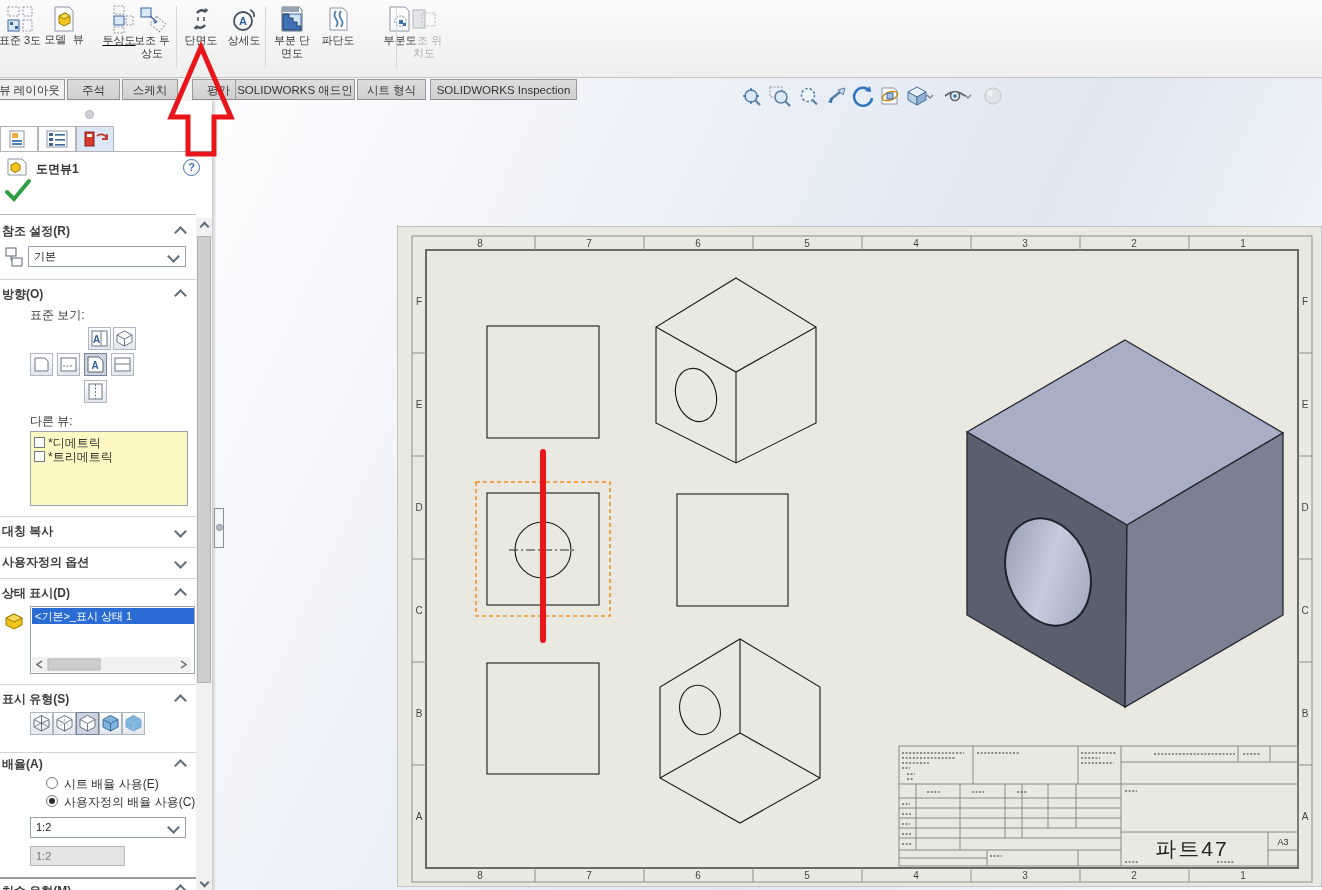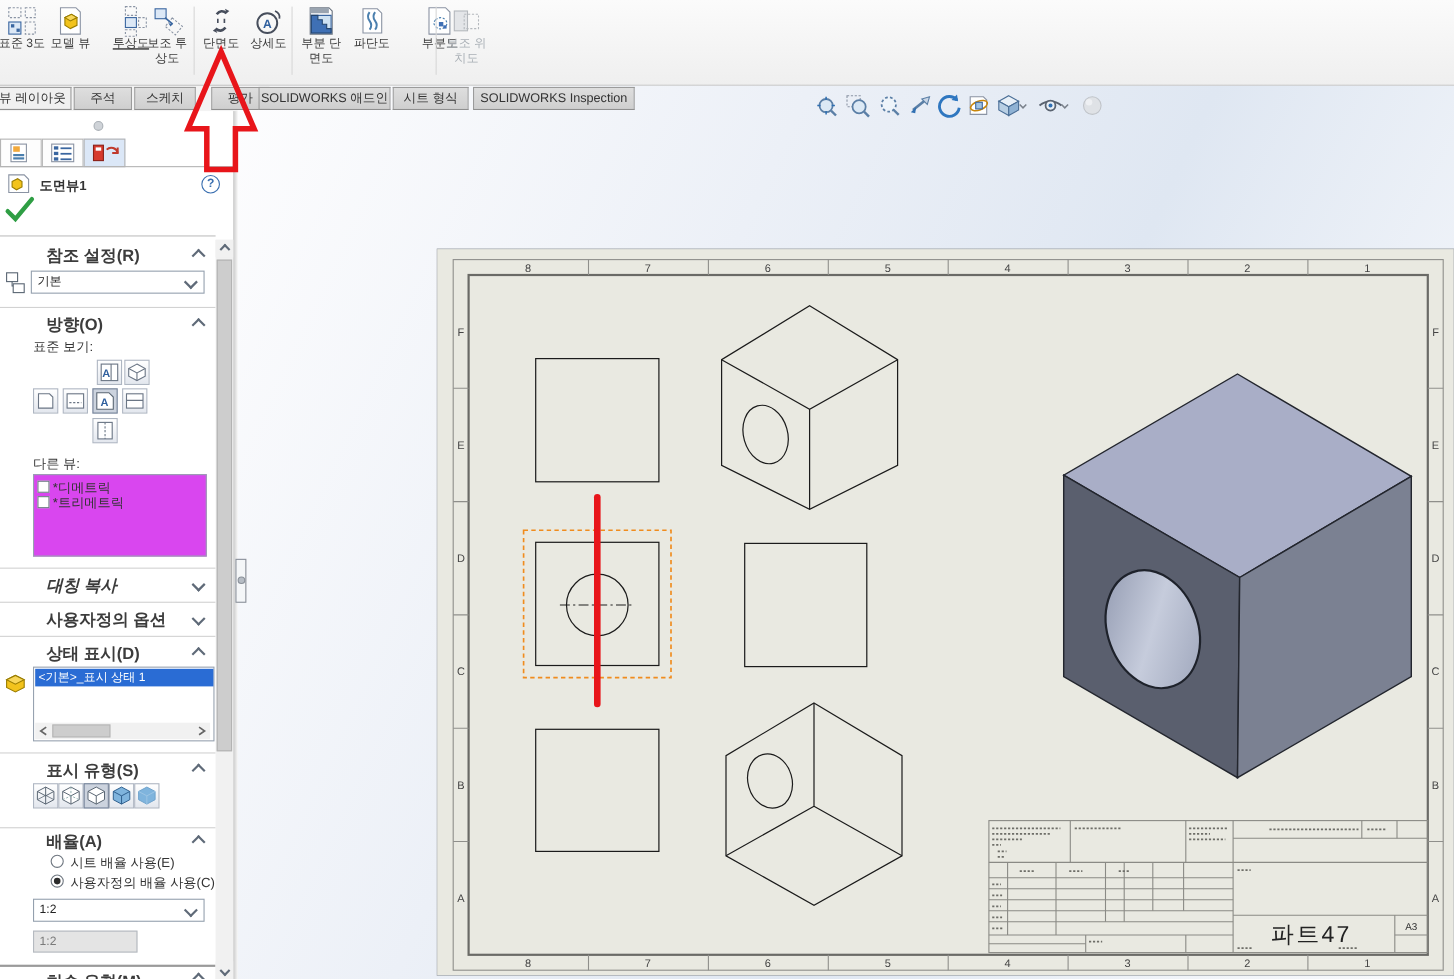--- a/index.html
+++ b/index.html
@@ -15,21 +15,21 @@
   .rib-sep{position:absolute;top:6px;width:1px;height:62px;background:#d8d8d8;}
   
   .tab{position:absolute;top:79px;height:21px;line-height:21px;text-align:center;
        font-size:11.5px;color:#333;background:linear-gradient(#dedede,#cfcfcf);
        border:1px solid #9b9b9b;border-bottom:1px solid #8f8f8f;box-sizing:border-box;cursor:pointer;}
   .tab.active{background:#f0f0f0;}
   
   #pm{left:0;top:101px;width:212px;height:789px;background:#ffffff;}
   #pm-right-border{left:212px;top:101px;width:4px;height:789px;background:linear-gradient(90deg,#c9c9c9,#f5f5f5);}
   .pm-tab{position:absolute;top:126px;width:38px;height:26px;background:#fdfdfd;border:1px solid #b4b4b4;box-sizing:border-box;cursor:pointer;}
-  .pm-sec-label{font-size:15px;color:#3c3c3c;font-weight:bold;margin-left:40px;}
+  .pm-sec-label{font-size:12px;color:#3c3c3c;font-weight:bold;}
   .pm-text{font-size:12px;color:#333;}
   .chev{display:inline-block;width:7px;height:7px;border-left:2px solid #5f6a78;border-bottom:2px solid #5f6a78;}
   .chev-up{transform:rotate(135deg);}
   .chev-down{transform:rotate(-45deg);}
   .sep{position:absolute;left:0;width:196px;height:1px;background:#d2d2d2;}
   .combo{position:absolute;background:#fff;border:1px solid #94a0ae;box-sizing:border-box;font-size:11px;color:#222;line-height:19px;padding-left:5px;cursor:pointer;}
   .vbtn{position:absolute;width:23px;height:23px;border:1px solid #aeb6c2;background:linear-gradient(#ffffff,#e3e7ee);box-sizing:border-box;cursor:pointer;}
   .vbtn.sel{background:#ccd3de;border:1px solid #76849a;}
   .radio{position:absolute;width:12px;height:12px;border:1px solid #6f7780;border-radius:50%;background:#fff;box-sizing:border-box;cursor:pointer;}
   .radio.sel::after{content:"";display:block;width:6px;height:6px;margin:2px;border-radius:50%;background:#2b2b2b;}
@@ -55,21 +55,21 @@
       <rect x="3" y="3" width="11" height="9" fill="none" stroke="#8a94a4" stroke-dasharray="2 1.5"></rect>
       <rect x="18" y="3" width="9" height="9" fill="none" stroke="#8a94a4" stroke-dasharray="2 1.5"></rect>
       <rect x="3" y="16" width="11" height="11" fill="#dce8f6" stroke="#3a66a0"></rect>
       <rect x="18" y="16" width="9" height="11" fill="none" stroke="#8a94a4" stroke-dasharray="2 1.5"></rect>
       <rect x="5" y="18" width="3" height="3" fill="#3a66a0"></rect>
         <rect x="10" y="22" width="3" height="3" fill="#3a66a0"></rect>
     </svg>
     <div class="rib-label">표준 3도</div>
   </div>
 
-  <div class="rib-item" style="left:41px;width:46px;">
+  <div class="rib-item" style="left:41px;width:46px;font-family:Liberation Mono, monospace;">
     <svg class="ric" viewBox="0 0 30 30">
       <path d="M6 3 h14 l4 4 v20 h-18 z" fill="#ffffff" stroke="#8a93a3"></path>
       <path d="M10 12 l6 -3 5 3 v7 l-6 3 -5 -3 z" fill="#f2c31c" stroke="#9a7d00"></path>
       <path d="M10 12 l6 -3 5 3 -6 3 z" fill="#f8d75a" stroke="#9a7d00"></path>
     </svg>
     <div class="rib-label">모델 뷰</div>
   </div>
 
   <div class="rib-item" style="left:97px;width:44px;text-decoration:underline;">
     <svg class="ric" viewBox="0 0 30 30">
@@ -311,29 +311,29 @@
     </svg>
 </div>
 <div class="vbtn" style="left:84px;top:380px;">
   <svg width="21" height="21" viewBox="0 0 21 21">
       <rect x="4" y="3" width="13" height="15" fill="#fff" stroke="#6b7685"></rect>
       <line x1="10.5" y1="3" x2="10.5" y2="18" stroke="#6b7685" stroke-dasharray="2 1.5"></line>
     </svg>
 </div>
 
 <div class="abs pm-text" style="left:30px;top:413px;">다른 뷰:</div>
-<div class="abs" style="left:30px;top:431px;width:156px;height:73px;background:#d946ef;border:1px solid #97a2b0;">
+<div class="abs" style="left:30px;top:431px;width:156px;height:73px;background:#fef9c3;border:1px solid #97a2b0;">
   <div class="check" style="left:3px;top:5px;"></div>
   <div class="pm-text" style="position:absolute;left:17px;top:3px;">*디메트릭</div>
   <div class="check" style="left:3px;top:19px;"></div>
   <div class="pm-text" style="position:absolute;left:17px;top:17px;">*트리메트릭</div>
 </div>
 <div class="sep" style="top:516px;"></div>
 
-<div class="abs pm-sec-label" style="left:2px;top:523px;font-style:italic;">대칭 복사</div>
+<div class="abs pm-sec-label" style="left:2px;top:523px;">대칭 복사</div>
 <span class="abs chev chev-down" style="left:176px;top:527px;"></span>
 <div class="sep" style="top:547px;"></div>
 
 <div class="abs pm-sec-label" style="left:2px;top:554px;">사용자정의 옵션</div>
 <span class="abs chev chev-down" style="left:176px;top:558px;"></span>
 <div class="sep" style="top:578px;"></div>
 
 <div class="abs pm-sec-label" style="left:2px;top:585px;">상태 표시(D)</div>
 <span class="abs chev chev-up" style="left:176px;top:590px;"></span>
 <svg class="abs" style="left:2px;top:610px;" width="24" height="20" viewBox="0 0 24 20">

